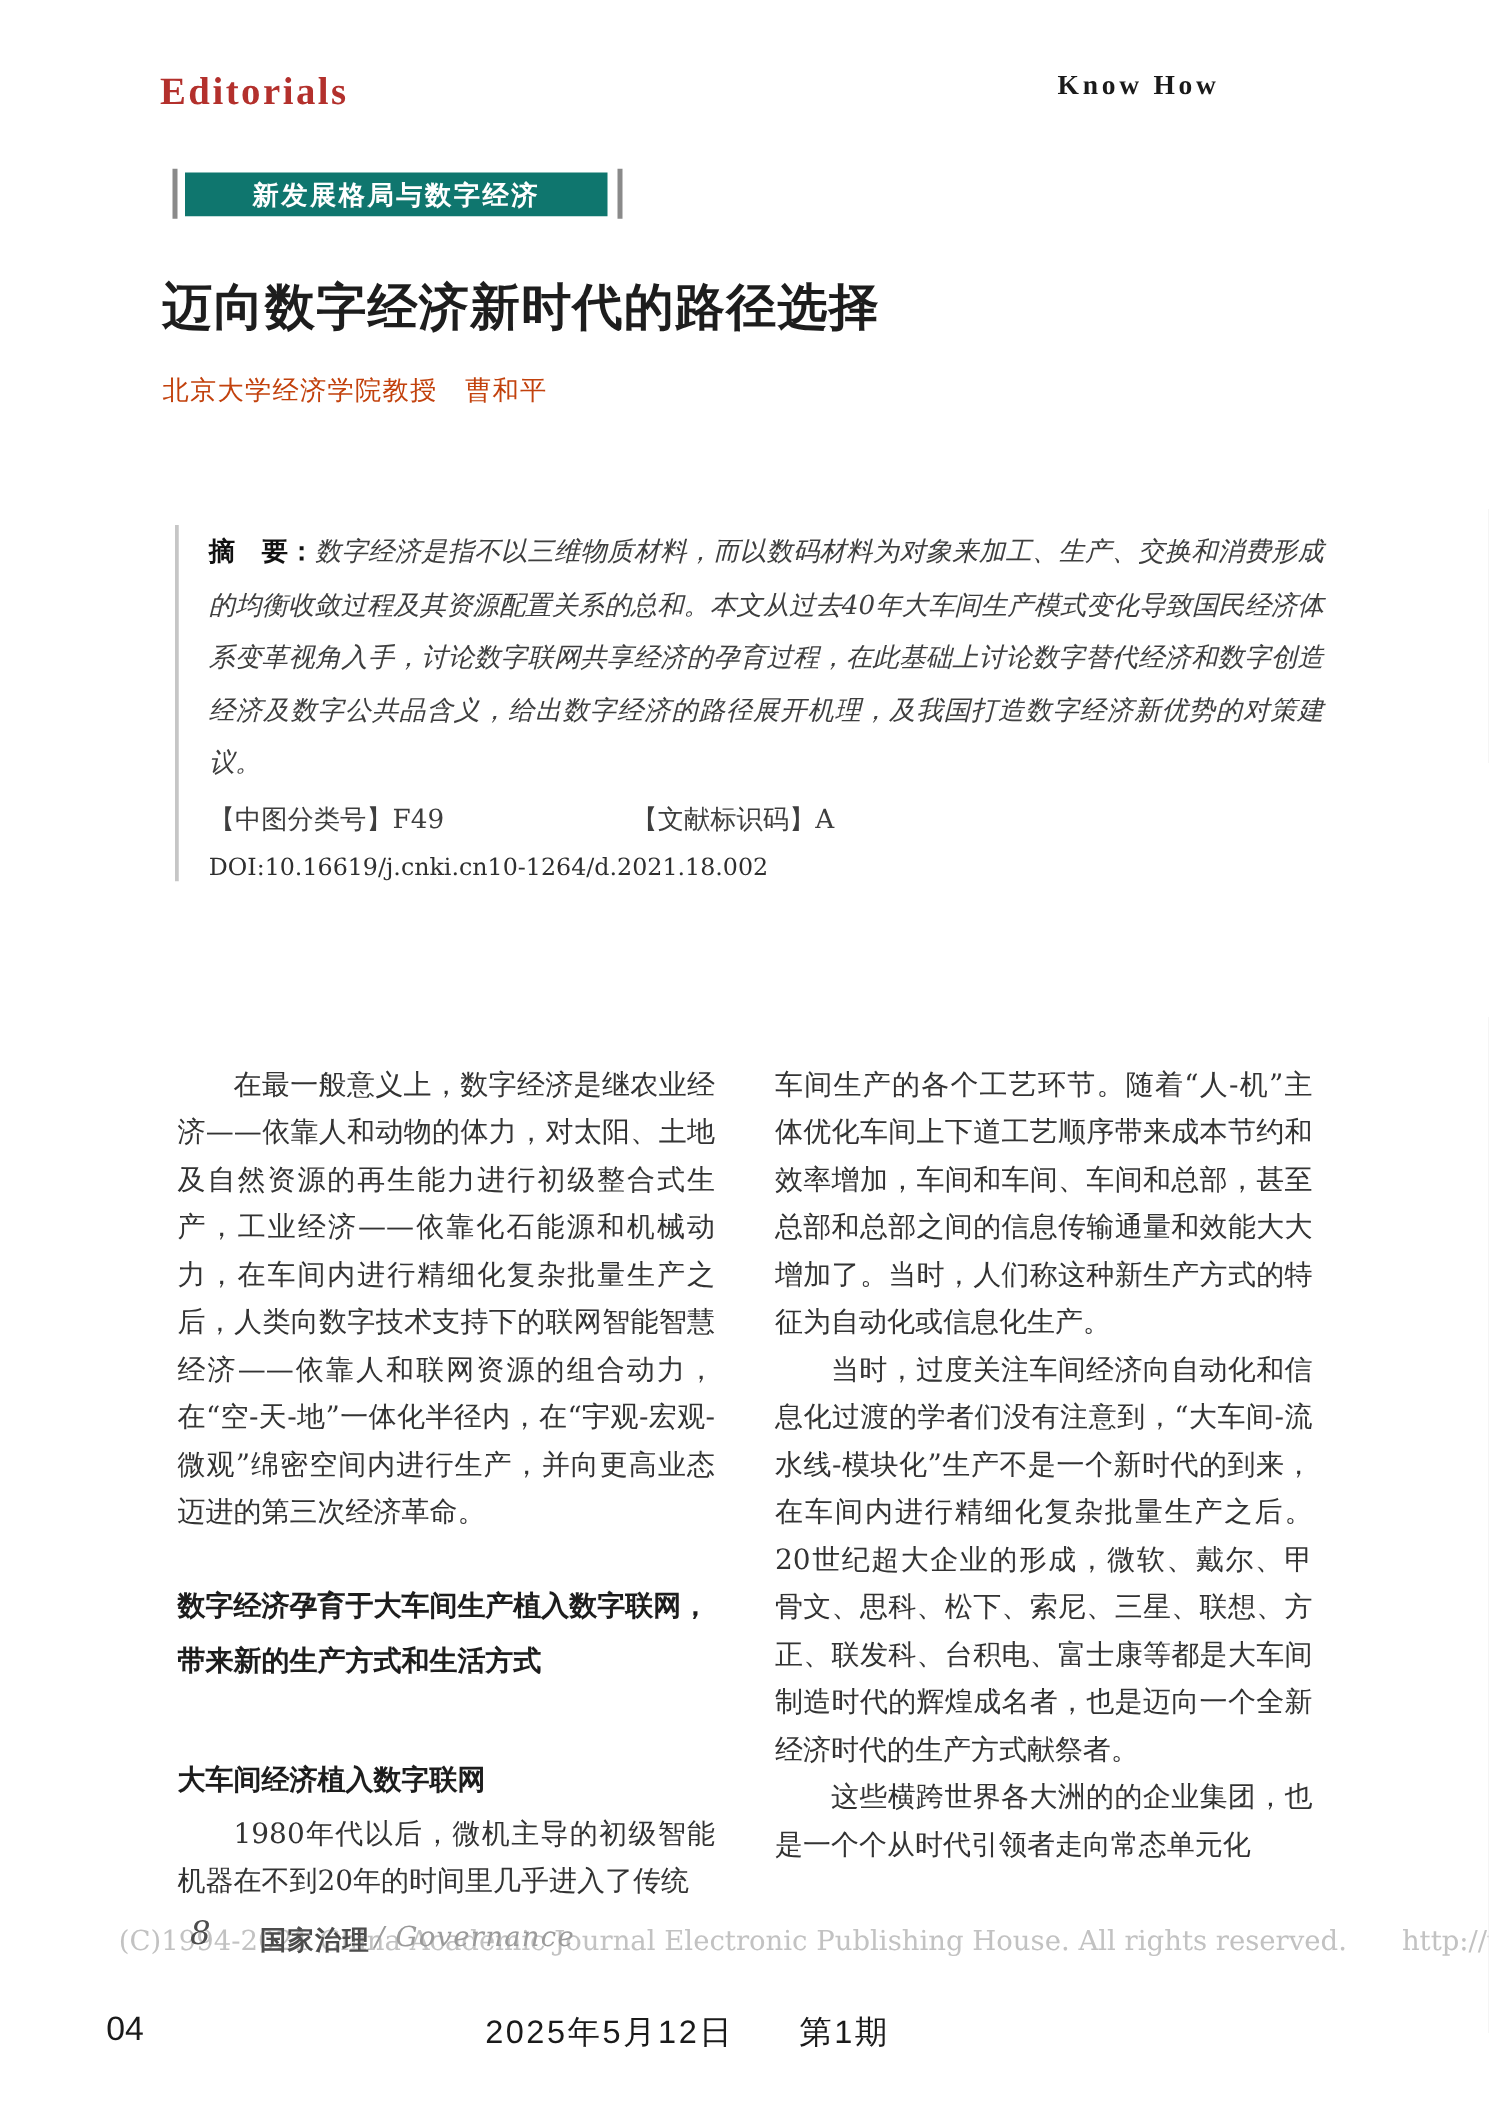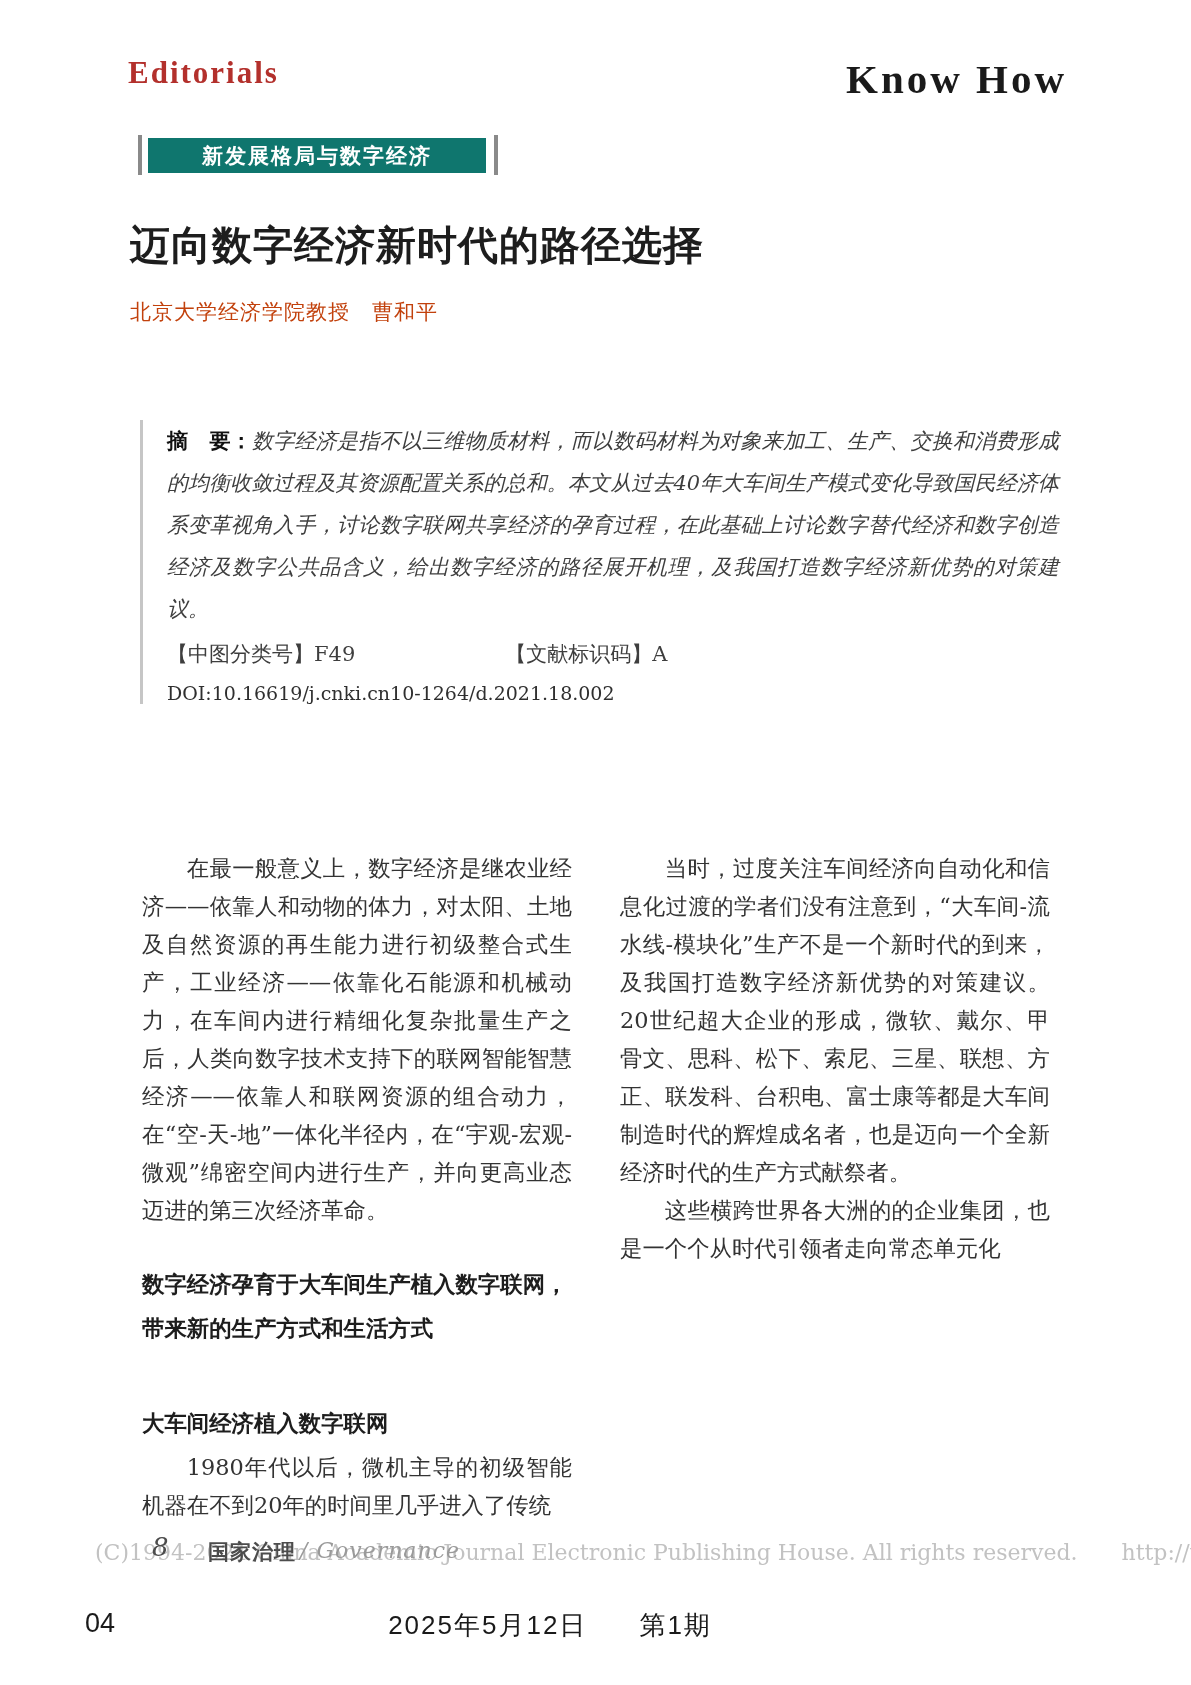--- a/index.html
+++ b/index.html
@@ -13,21 +13,21 @@
   }
   
   .hdr-left{
     position:absolute;left:128px;top:55px;
     font-family:"Liberation Serif","DejaVu Serif",serif;
     font-weight:bold;font-size:31px;letter-spacing:2px;
   }
   .hdr-right{
     position:absolute;left:846px;top:55px;
     font-family:"Liberation Serif","DejaVu Serif",serif;
-    font-weight:bold;font-size:41px;letter-spacing:3px;color:#1a1a1a;
+    font-weight:bold;font-size:22px;letter-spacing:3px;color:#1a1a1a;
   }
   
   .banner-bar{position:absolute;width:4px;height:40px;top:135px;background:#8a8a8a;}
   .banner-bar.left{left:138px;}
   .banner-bar.right{left:494px;}
   .banner-box{
     position:absolute;left:148px;top:138px;width:338px;height:35px;
     background:#0f766e;color:#ffffff;
     display:flex;align-items:center;justify-content:center;
     font-family:"Liberation Sans","DejaVu Sans",sans-serif;
@@ -138,21 +138,22 @@
   </div>
 
   <div class="col col-left">
     <p>在最一般意义上，数字经济是继农业经济——依靠人和动物的体力，对太阳、土地及自然资源的再生能力进行初级整合式生产，工业经济——依靠化石能源和机械动力，在车间内进行精细化复杂批量生产之后，人类向数字技术支持下的联网智能智慧经济——依靠人和联网资源的组合动力，在“空-天-地”一体化半径内，在“宇观-宏观-微观”绵密空间内进行生产，并向更高业态迈进的第三次经济革命。</p>
     <div class="sec-heading">数字经济孕育于大车间生产植入数字联网，带来新的生产方式和生活方式</div>
     <div class="sub-heading">大车间经济植入数字联网</div>
     <p>1980年代以后，微机主导的初级智能机器在不到20年的时间里几乎进入了传统</p>
   </div>
 
   <div class="col col-right">
-    <p>当时，过度关注车间经济向自动化和信息化过渡的学者们没有注意到，“大车间-流水线-模块化”生产不是一个新时代的到来，及我国打造数字经济新优势的对策建议。20世纪超大企业的形成，微软、戴尔、甲骨文、思科、松下、索尼、三星、联想、方正、联发科、台积电、富士康等都是大车间制造时代的辉煌成名者，也是迈向一个全新经济时代的生产方式献祭者。</p>
+    <p class="noindent">车间生产的各个工艺环节。随着“人-机”主体优化车间上下道工艺顺序带来成本节约和效率增加，车间和车间、车间和总部，甚至总部和总部之间的信息传输通量和效能大大增加了。当时，人们称这种新生产方式的特征为自动化或信息化生产。</p>
+    <p>当时，过度关注车间经济向自动化和信息化过渡的学者们没有注意到，“大车间-流水线-模块化”生产不是一个新时代的到来，在车间内进行精细化复杂批量生产之后。20世纪超大企业的形成，微软、戴尔、甲骨文、思科、松下、索尼、三星、联想、方正、联发科、台积电、富士康等都是大车间制造时代的辉煌成名者，也是迈向一个全新经济时代的生产方式献祭者。</p>
     <p>这些横跨世界各大洲的的企业集团，也是一个个从时代引领者走向常态单元化</p>
   </div>
 
   <div class="watermark">(C)1994-2021 China Academic Journal Electronic Publishing House. All rights reserved.　　http://www.cnki.net</div>
   <div class="pg-num">8</div>
   <div class="journal-cn">国家治理</div>
   <div class="journal-en">∕ Governance</div>
 
   <div class="bottom-page">04</div>
   <div class="bottom-center">

